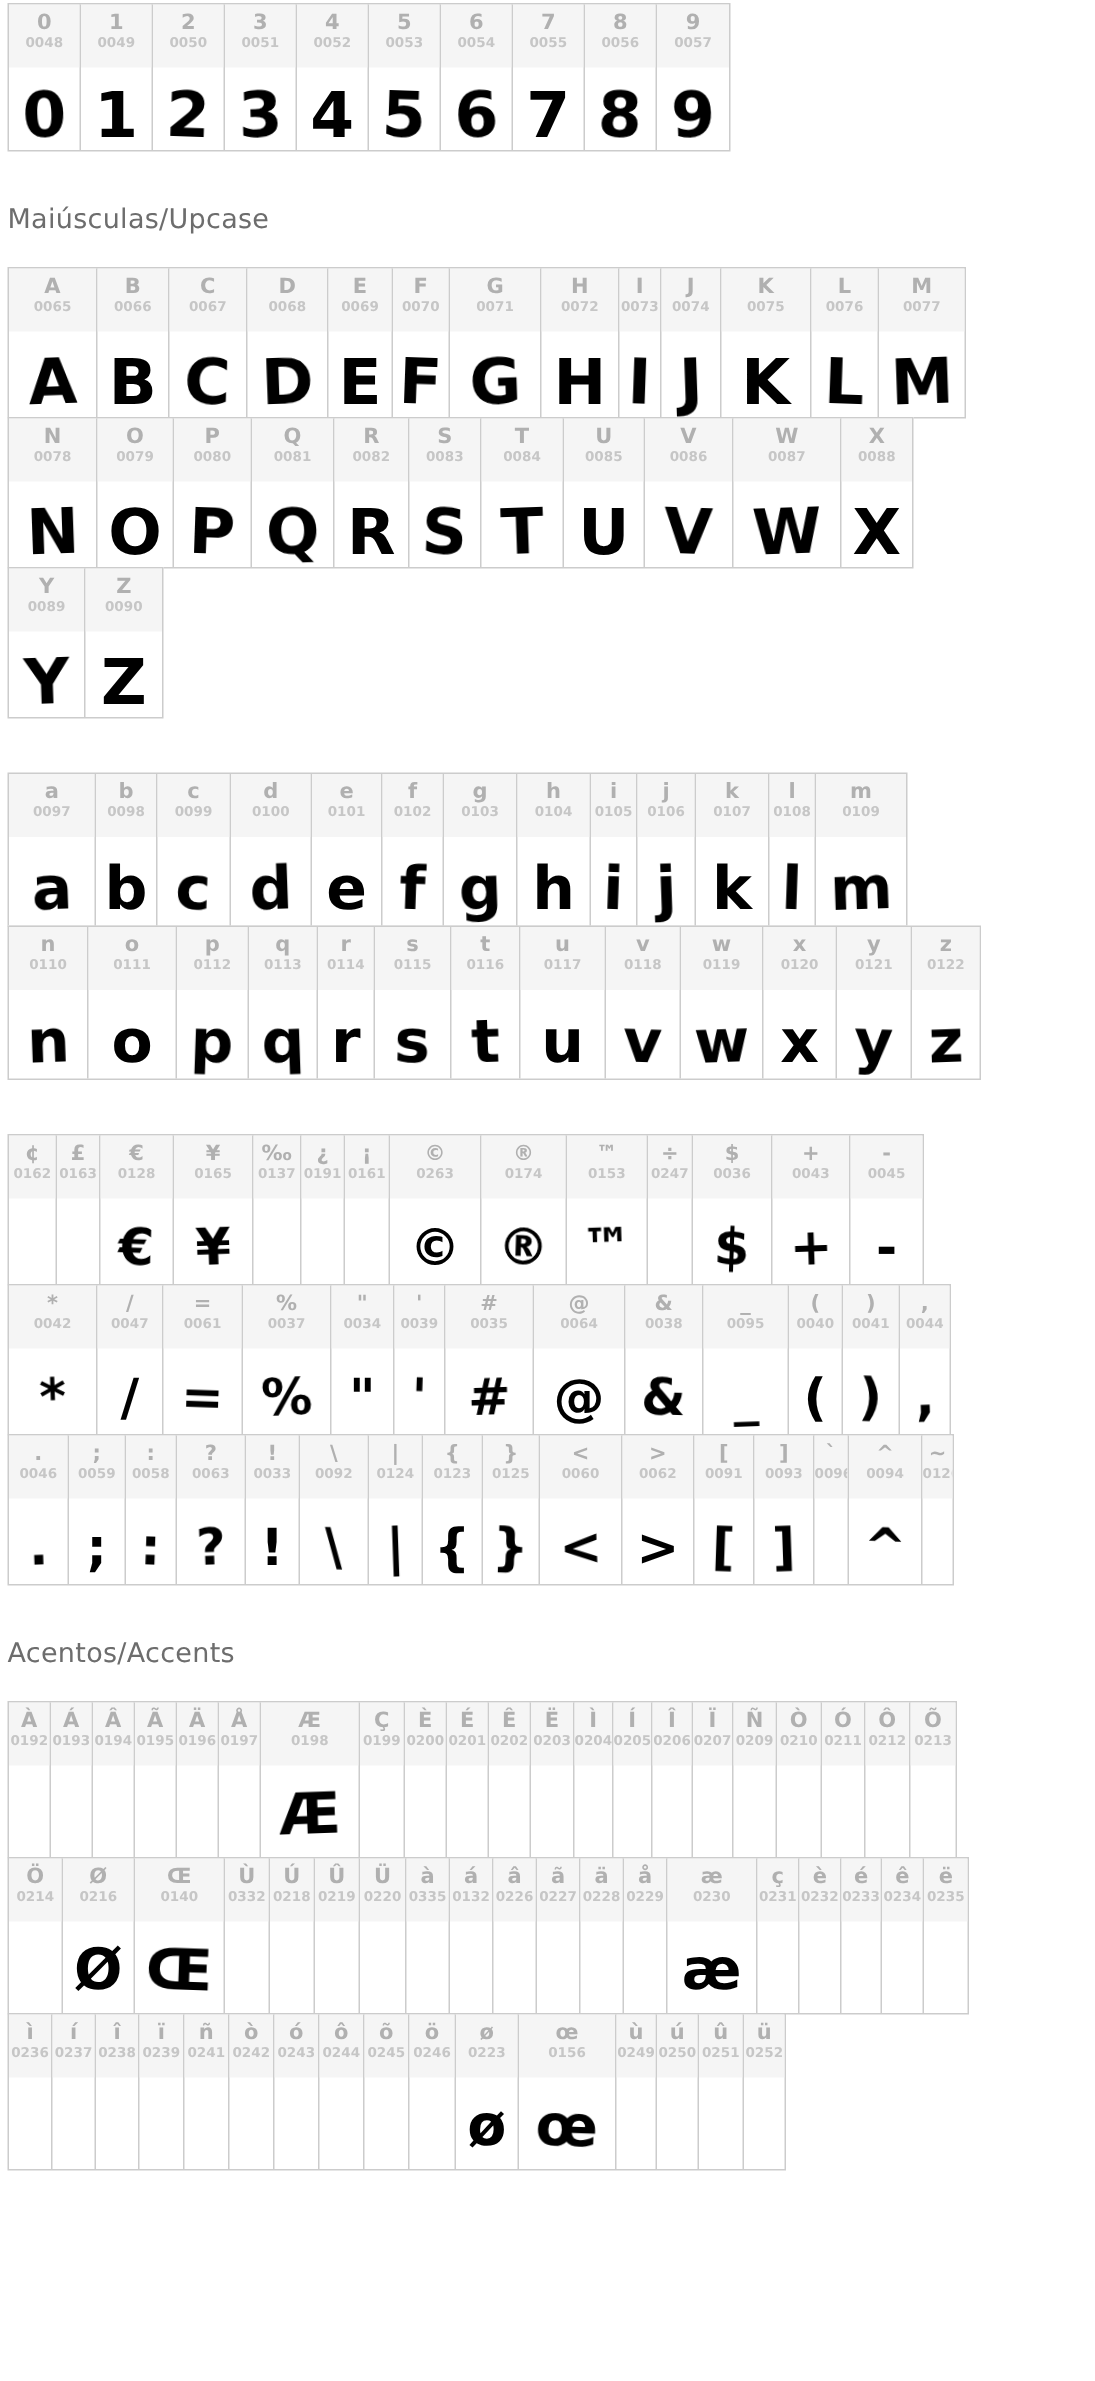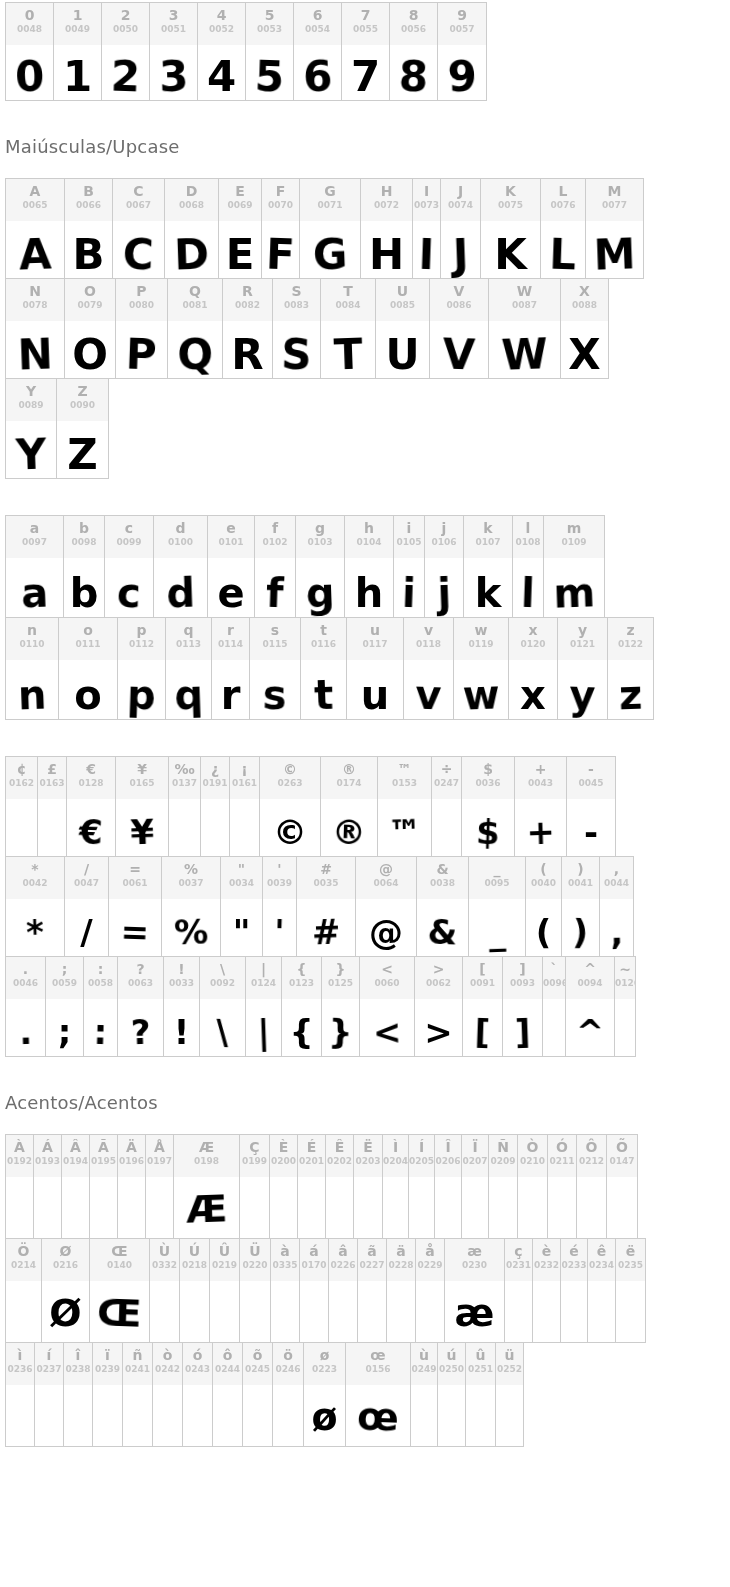--- a/index.html
+++ b/index.html
@@ -845,21 +845,21 @@
         <div class="cell" style="width: 20px;">
           <div class="cell-label">
             <div class="cell-char">~</div>
             <div class="cell-code">0126</div>
           </div>
           <div class="cell-glyph"></div>
         </div>
       </div>
     </section>
     <section class="section section-4">
-      <h2 class="section-title">Acentos/Acentos</h2>
+      <h2 class="section-title">Acentos/Accents</h2>
       <div class="glyph-row">
         <div class="cell" style="width: 28px;">
           <div class="cell-label">
             <div class="cell-char">À</div>
             <div class="cell-code">0192</div>
           </div>
           <div class="cell-glyph"></div>
         </div>
         <div class="cell" style="width: 28px;">
           <div class="cell-label">
@@ -990,21 +990,21 @@
         <div class="cell" style="width: 30px;">
           <div class="cell-label">
             <div class="cell-char">Ô</div>
             <div class="cell-code">0212</div>
           </div>
           <div class="cell-glyph"></div>
         </div>
         <div class="cell" style="width: 30px;">
           <div class="cell-label">
             <div class="cell-char">Õ</div>
-            <div class="cell-code">0147</div>
+            <div class="cell-code">0213</div>
           </div>
           <div class="cell-glyph"></div>
         </div>
       </div>
       <div class="glyph-row">
         <div class="cell" style="width: 36px;">
           <div class="cell-label">
             <div class="cell-char">Ö</div>
             <div class="cell-code">0214</div>
           </div>
@@ -1055,21 +1055,21 @@
         <div class="cell" style="width: 29px;">
           <div class="cell-label">
             <div class="cell-char">à</div>
             <div class="cell-code">0335</div>
           </div>
           <div class="cell-glyph"></div>
         </div>
         <div class="cell" style="width: 29px;">
           <div class="cell-label">
             <div class="cell-char">á</div>
-            <div class="cell-code">0170</div>
+            <div class="cell-code">0132</div>
           </div>
           <div class="cell-glyph"></div>
         </div>
         <div class="cell" style="width: 29px;">
           <div class="cell-label">
             <div class="cell-char">â</div>
             <div class="cell-code">0226</div>
           </div>
           <div class="cell-glyph"></div>
         </div>

